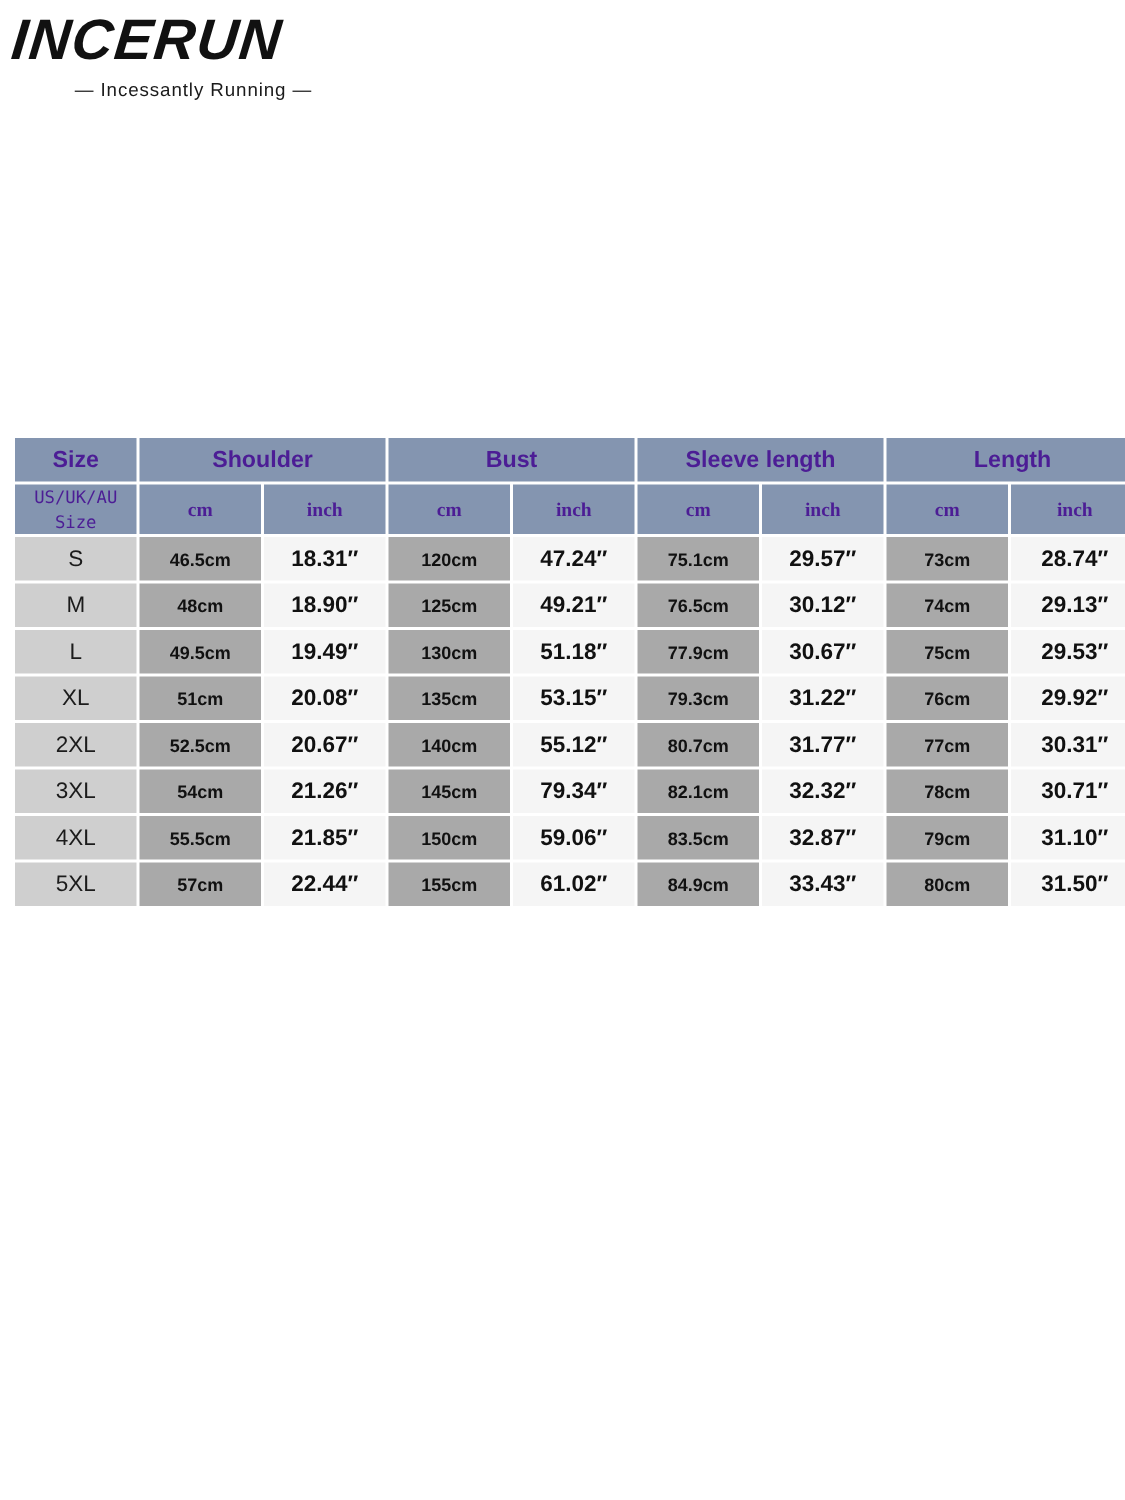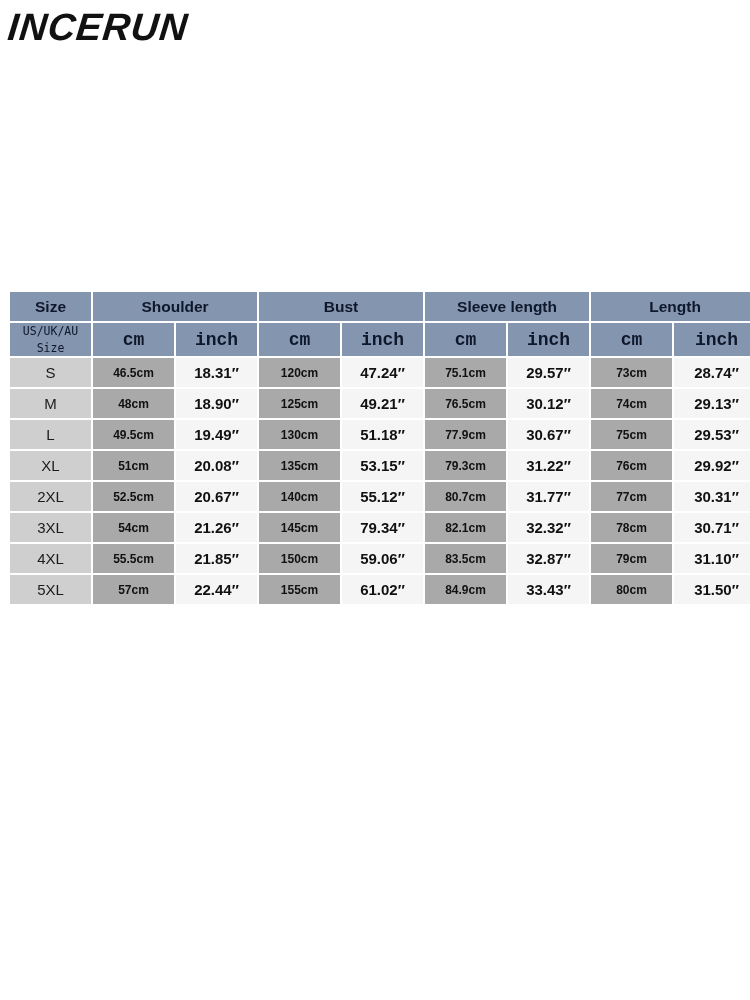--- a/index.html
+++ b/index.html
@@ -59,30 +59,30 @@
     vertical-align: middle;
     padding: 0 2px;
     white-space: nowrap;
   }
 
   
   .hdr-group,
   .hdr-unit,
   .hdr-size {
     background: #8495b0;
-    color: #0f172a;
+    color: #4c1d95;
   }
   .hdr-group {
     font-size: 15.5px;
     font-weight: bold;
     height: 50px;
   }
   .hdr-unit {
-    font-family: Liberation Mono, monospace;
-    font-size: 18px;
+    font-family: Liberation Serif, serif;
+    font-size: 13px;
     font-weight: bold;
     height: 53px;
   }
   .hdr-size {
     font-family: "DejaVu Sans Mono", monospace;
     font-size: 11.5px;
     font-weight: normal;
     height: 53px;
     line-height: 1.45;
   }
@@ -110,20 +110,21 @@
   col.c-size  { width: 81px; }
   col.c-cm    { width: 81px; }
   col.c-inch  { width: 81px; }
   col.c-inch-last { width: 85px; }
 </style>
 </head>
 <body>
 
 <div class="brand">
   <div class="brand-wordmark">INCERUN</div>
+  <div class="brand-tagline">— Incessantly Running —</div>
 </div>
 
 <table class="size-table">
   <colgroup>
     <col class="c-size">
       <col class="c-cm">
       <col class="c-inch">
     <col class="c-cm">
       <col class="c-inch">
     <col class="c-cm">

